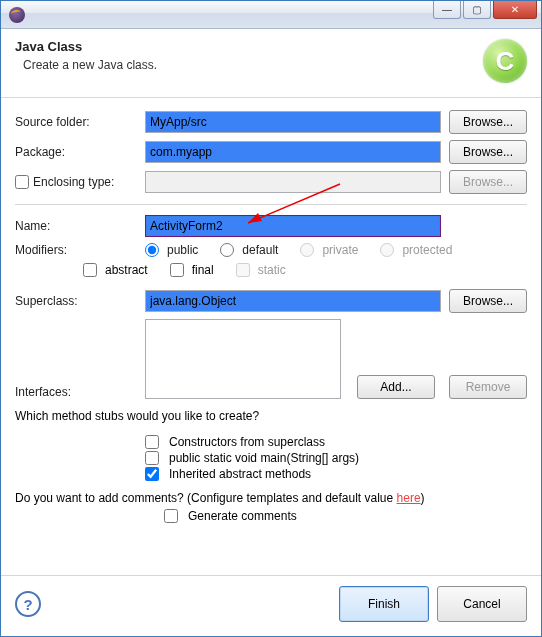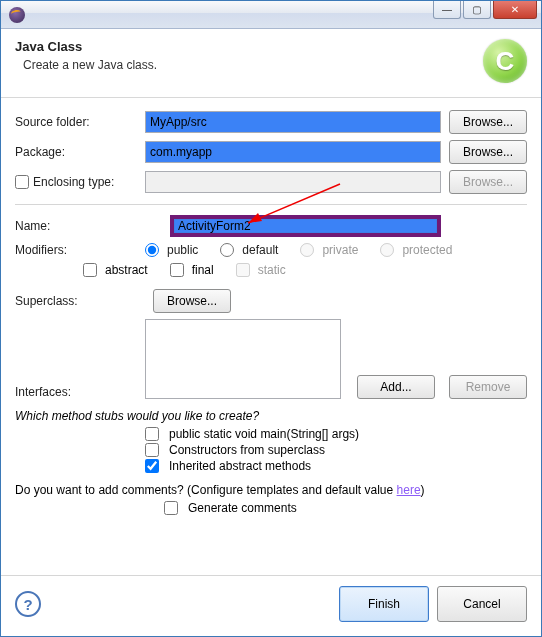--- a/index.html
+++ b/index.html
@@ -12,36 +12,36 @@
   .tb-btn.close { background: linear-gradient(#e67a6f,#c8402f); color:#fff; width:44px; margin-right:4px; border-color:#96382c;}
   .banner { padding: 10px 14px 14px 14px; display:flex; align-items:flex-start; background:#fff; border-bottom:1px solid #d8d8d8;}
   .banner-text { flex:1; }
   .banner-title { font-weight: bold; font-size: 13px; margin-bottom: 4px; color:#222;}
   .banner-desc { color:#333; margin-left: 8px; }
   .banner-icon { width:44px; height:44px; border-radius:50%; background: radial-gradient(circle at 35% 30%, #d6f3a6, #8fd44a 55%, #4fa51b); display:flex; align-items:center; justify-content:center; font-size:26px; font-weight:bold; color:#fff; text-shadow:0 1px 1px rgba(0,0,0,.3); box-shadow: inset 0 0 6px rgba(255,255,255,.6), 0 0 2px rgba(0,0,0,.2);}
   .content { padding: 12px 14px 6px 14px; flex:1; overflow:auto; position:relative;}
   .row { display:flex; align-items:center; margin-bottom: 6px; }
   .label { width: 130px; color:#222; }
   .textin { flex:1; height:22px; border:1px solid #abadb3; padding: 2px 4px; background:#3b82f6; color:#000;}
-  .textin.focused { border:4px solid #701a75; box-shadow: 0 0 0 1px rgba(61,123,204,.35) inset; margin-left: 25px;}
+  .textin.focused { border:1px solid #701a75; box-shadow: 0 0 0 1px rgba(61,123,204,.35) inset;}
   .textin[disabled]{ background:#f0f0f0; color:#888;}
   .btn { height:24px; min-width:78px; margin-left:8px; border:1px solid #8e8f8f; border-radius:3px; background:linear-gradient(#fafafa,#e5e5e5); color:#000; padding:0 10px;}
   .btn:disabled { color:#9a9a9a; }
   .chk { width:14px; height:14px; vertical-align:middle; margin:0 4px 0 0;}
   .radiogroup { display:flex; gap:22px; align-items:center; }
   .radiogroup label { display:flex; align-items:center; gap:4px; color:#222;}
   .radiogroup label.disabled { color:#9a9a9a; }
   .modrow2 { margin-left:68px; display:flex; gap:22px; align-items:center;}
   .modrow2 label { display:flex; align-items:center; gap:4px;}
   .modrow2 label.disabled { color:#9a9a9a;}
   .list { flex:1; height:80px; border:1px solid #abadb3; background:#fff;}
   .sidebtns { display:flex; gap:6px; margin-left:8px;}
   .sect { margin-top:10px; }
   .stubrow, .comrow { margin-left:130px; display:flex; align-items:center; gap:6px; margin-bottom:2px;}
-  a.link { color:#8b5cf6; text-decoration:underline;}
+  a.link { color:#ef4444; text-decoration:underline;}
   .sep { height:1px; background:#d6d6d6; margin: 10px 0; }
   .footer { border-top:1px solid #d6d6d6; padding:10px 14px 14px 14px; display:flex; align-items:center;}
   .help { width:26px; height:26px; border:2px solid #4a76b8; border-radius:50%; color:#4a76b8; display:flex; align-items:center; justify-content:center; font-weight:bold; font-size:15px;}
   .footer .spacer { flex:1; }
   .footer .fbtn { min-width:90px; height:36px; margin-left:8px; border:1px solid #8e8f8f; border-radius:3px; background:linear-gradient(#fafafa,#e5e5e5);}
   .footer .fbtn.default { border:1px solid #3d7bcc; background:linear-gradient(#eaf3fd,#cfe4fb); box-shadow: inset 0 0 0 1px #bcd8f5;}
   .arrow { position:absolute; color:#e00; pointer-events:none;}
   .eclipse-icon { width:16px; height:16px; border-radius:50%; background: radial-gradient(circle at 40% 35%, #8a6aa8, #3a2857); position:relative;}
   .eclipse-icon::after{content:""; position:absolute; top:3px; left:2px; width:10px; height:5px; border-top:2px solid #f0a020; border-radius: 10px 10px 0 0 / 6px 6px 0 0; transform:rotate(-12deg);}
 </style>
@@ -132,41 +132,42 @@
           <span>final</span>
         </label>
       <label class="disabled">
           <input type="checkbox" disabled="" class="chk" style="">
           <span>static</span>
         </label>
     </div>
 
     <div class="row" style="margin-top:12px;">
       <div class="label">Superclass:</div>
+      <input class="textin" value="java.lang.Object" style="">
       <button class="btn">Browse...</button>
     </div>
 
     <div class="row" style="align-items:flex-end;">
       <div class="label">Interfaces:</div>
       <div class="list"></div>
       <div class="sidebtns">
         <button class="btn">Add...</button>
         <button class="btn" disabled="">Remove</button>
       </div>
     </div>
 
     <div class="sect">
-      <div style="margin-bottom:4px;font-style:italic;">Which method stubs would you like to create?</div>
+      <div style="margin-bottom:12px;">Which method stubs would you like to create?</div>
+      <div class="stubrow">
+          <input type="checkbox" class="chk" style="">
+          <span>Constructors from superclass</span>
+        </div>
       <div class="stubrow">
           <input type="checkbox" class="chk" style="">
           <span>public static void main(String[] args)</span>
-        </div>
-      <div class="stubrow">
-          <input type="checkbox" class="chk" style="">
-          <span>Constructors from superclass</span>
         </div>
       <div class="stubrow">
           <input type="checkbox" checked="" class="chk" style="">
           <span>Inherited abstract methods</span>
         </div>
     </div>
 
     <div class="sect">
       <div>
         <span>Do you want to add comments? (Configure templates and default value </span><a href="#" class="link">here</a><span>)</span>

